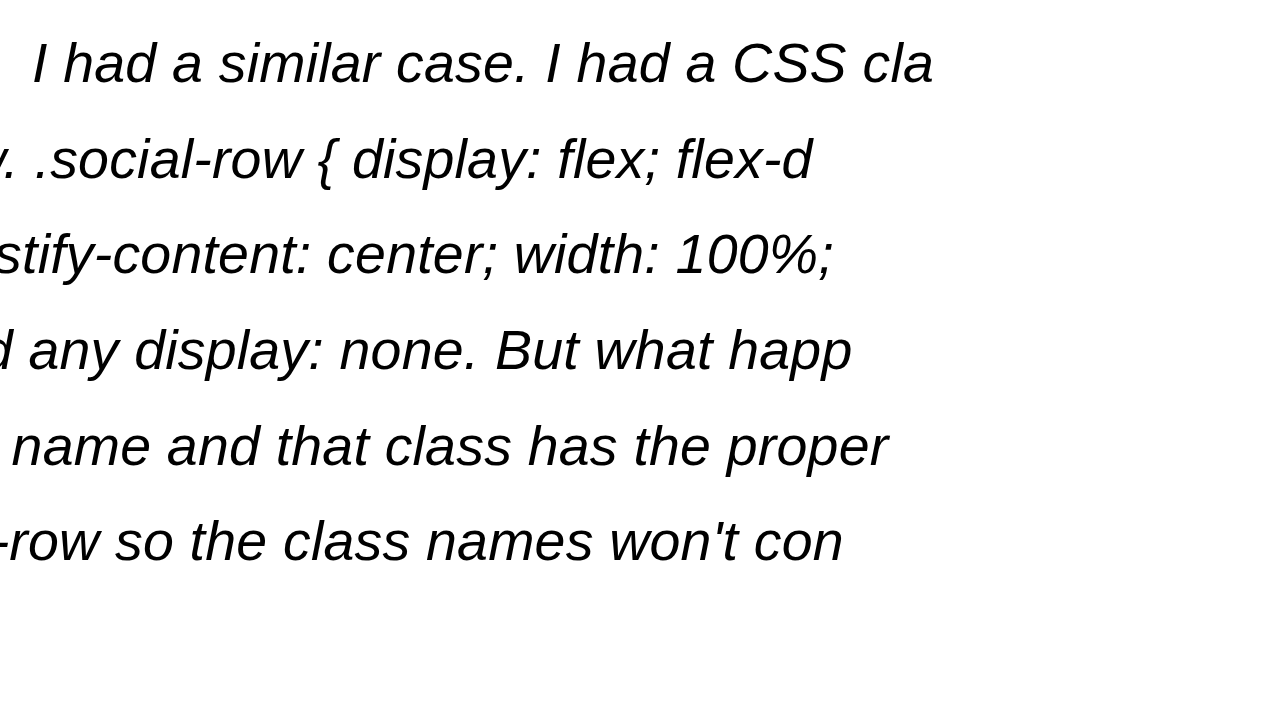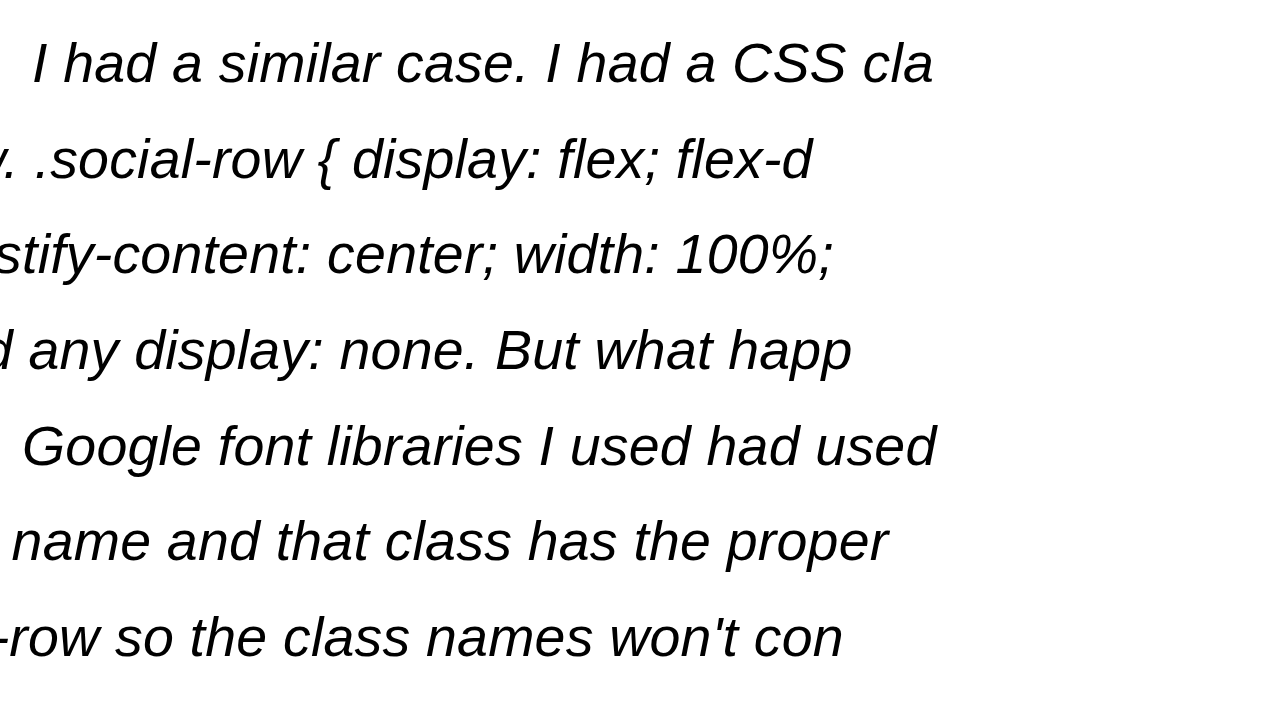--- a/index.html
+++ b/index.html
@@ -38,16 +38,15 @@
     .l8 { margin-left: -92px; }
   </style>
 </head>
 <body>
 
 <div class="text-container">
   <span class="line l1">I had a similar case. I had a CSS cla</span>
   <span class="line l2">ow. .social-row {   display: flex;   flex-d</span>
   <span class="line l3">ustify-content: center;   width: 100%;</span>
   <span class="line l4">ified any display: none. But what happ</span>
-  <span class="line l5">Google font libraries I used had used</span>
   <span class="line l6">s name and that class has the proper</span>
   <span class="line l8">act-row so the class names won't con</span>
 </div>
 
 </body></html>

